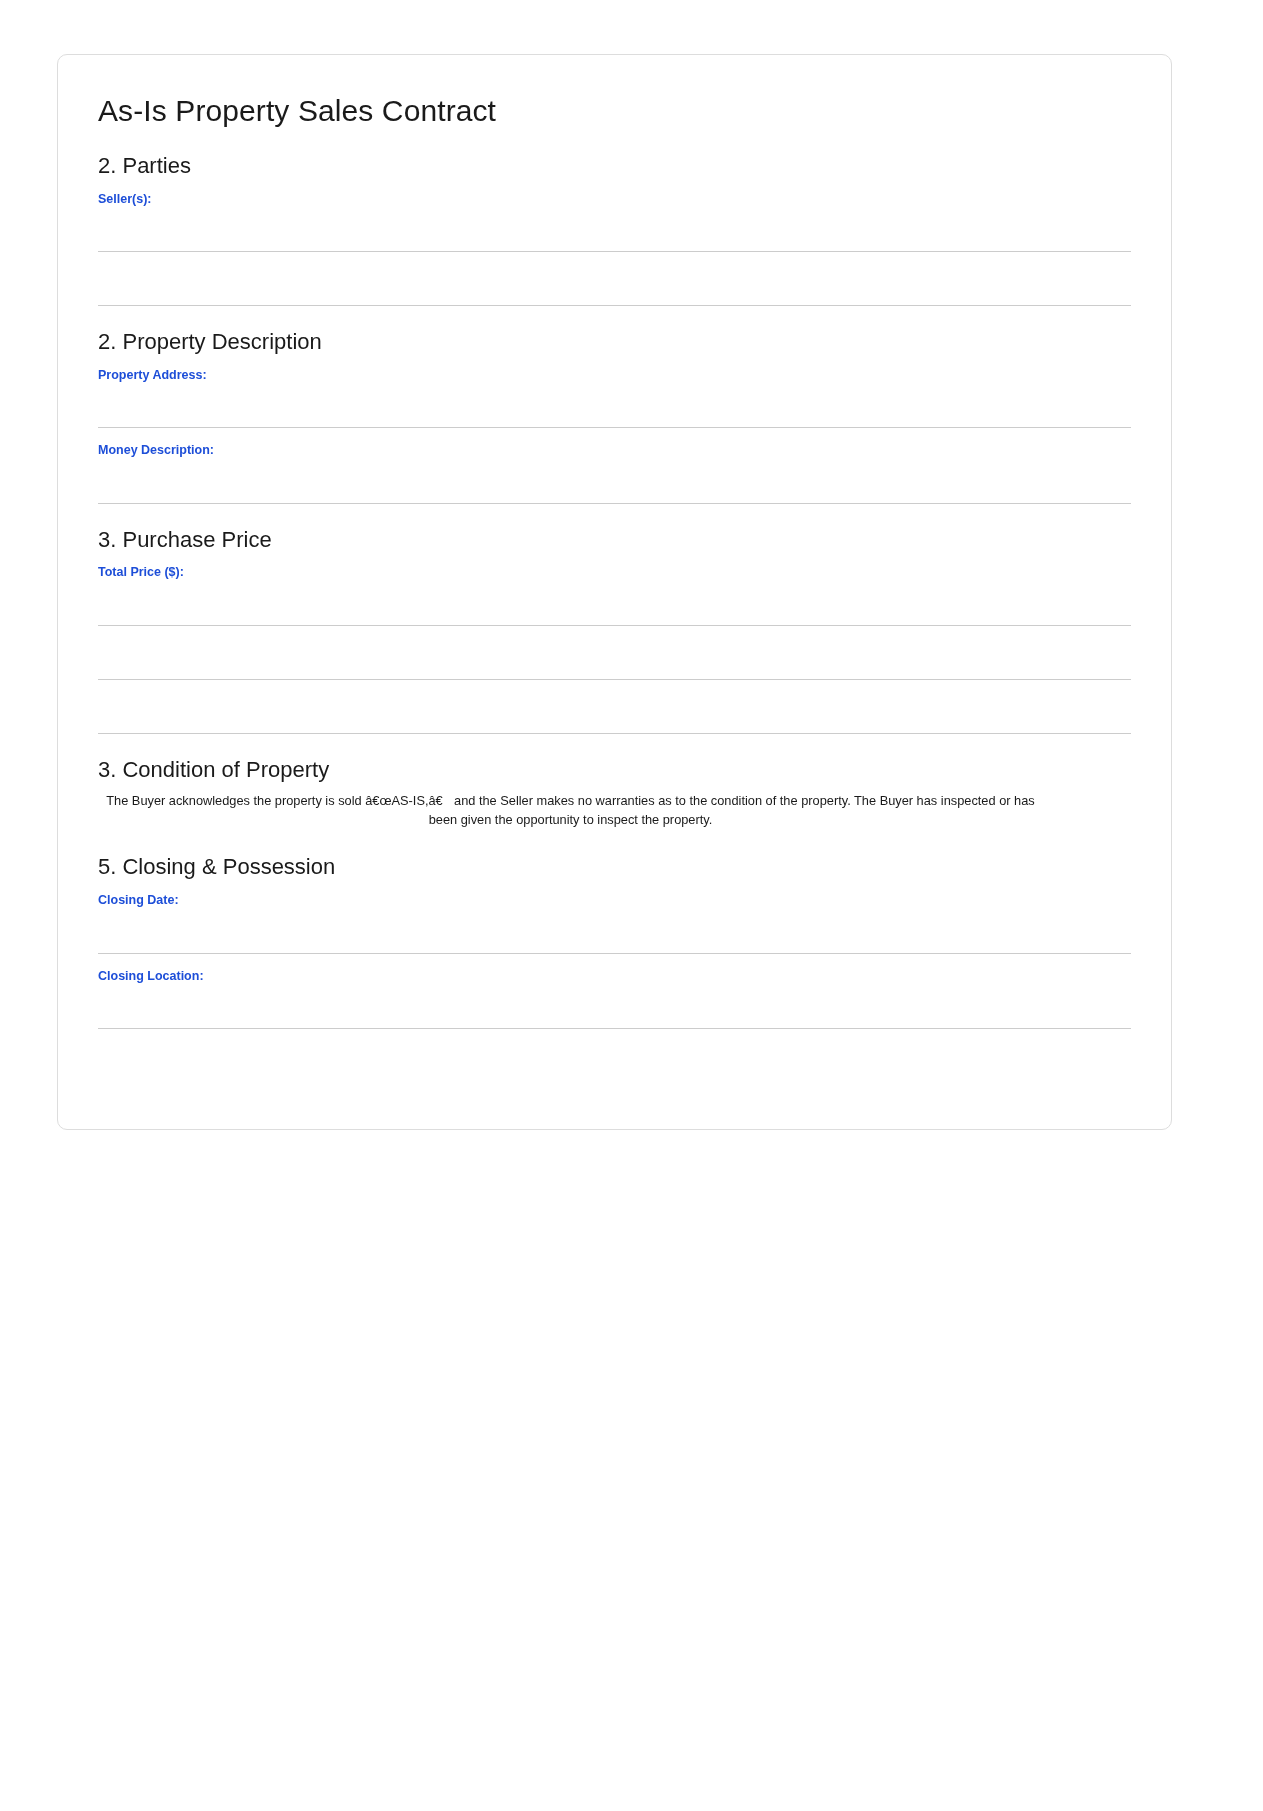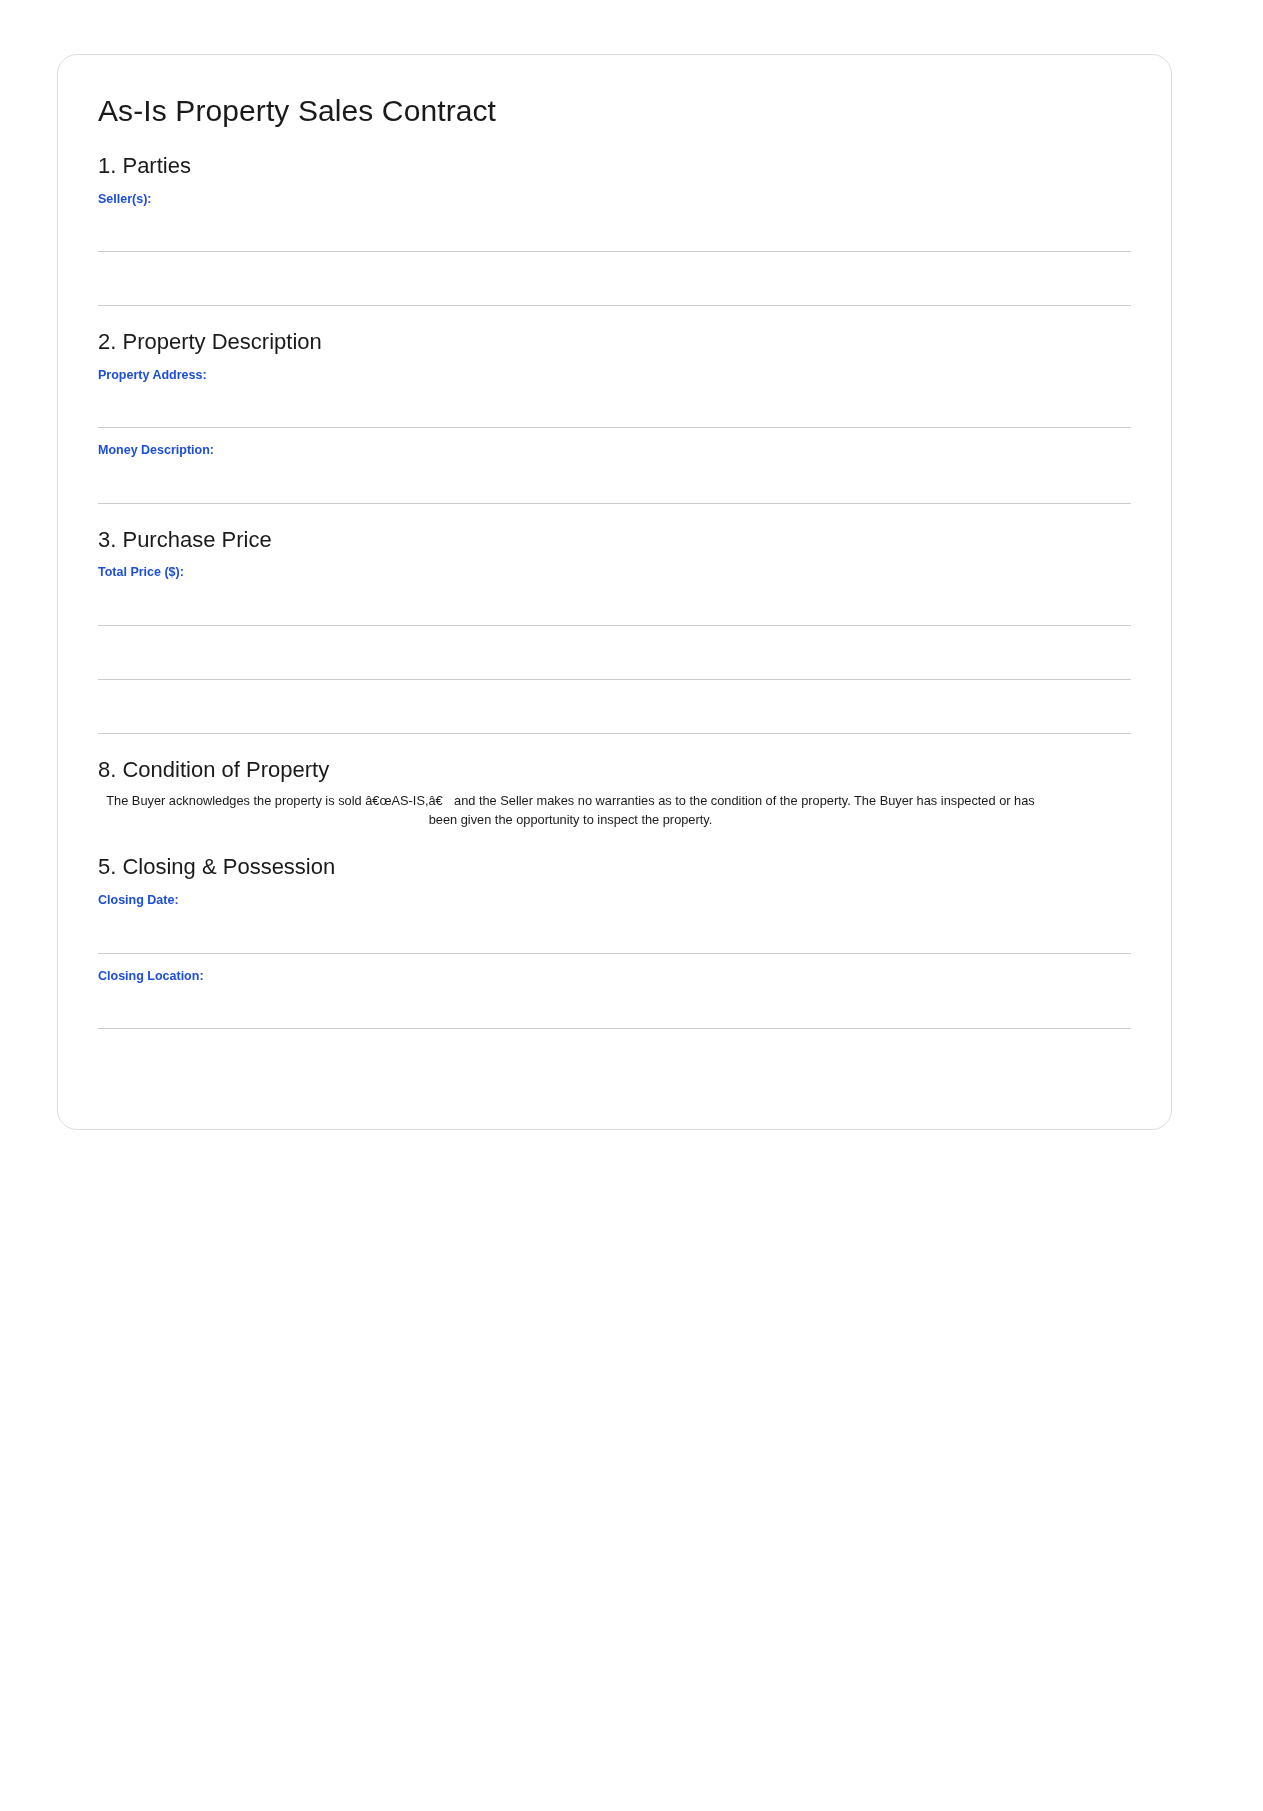--- a/index.html
+++ b/index.html
@@ -20,21 +20,21 @@
   }
 
   .doc-card {
     position: absolute;
     left: 57px;
     top: 54px;
     width: 1115px;
     height: 1076px;
     background: #ffffff;
     border: 1px solid #dddddd;
-    border-radius: 20px;
+    border-radius: 10px;
     box-sizing: border-box;
     overflow: hidden;
   }
 
   .doc-inner {
     padding: 36px 40px 0 40px;
   }
 
   .doc-title {
     font-size: 30px;
@@ -111,21 +111,21 @@
 </head>
 <body>
 
 <div class="page">
   <div class="doc-card">
     <div class="doc-inner">
 
       <h1 class="doc-title">As-Is Property Sales Contract</h1>
 
       <div class="section section-1">
-        <h2 class="section-title">1. Parties</h2>
+        <h2 class="section-title">2. Parties</h2>
 
         <div class="field">
           <label class="field-label">Seller(s):</label>
           <input class="field-line" type="text" value="" style="">
         </div>
 
         <div class="field">
           <input class="field-line" type="text" value="" style="">
         </div>
       </div>
@@ -155,21 +155,21 @@
         <div class="field">
           <input class="field-line" type="text" value="" style="">
         </div>
 
         <div class="field">
           <input class="field-line" type="text" value="" style="">
         </div>
       </div>
 
       <div class="section section-4">
-        <h2 class="section-title">8. Condition of Property</h2>
+        <h2 class="section-title">3. Condition of Property</h2>
         <p class="body-text">The Buyer acknowledges the property is sold â€œAS-IS,â€ and the Seller makes no warranties as to the condition of the property. The Buyer has inspected or has been given the opportunity to inspect the property.</p>
       </div>
 
       <div class="section section-5">
         <h2 class="section-title">5. Closing &amp; Possession</h2>
 
         <div class="field">
           <label class="field-label">Closing Date:</label>
           <input class="field-line" type="text" value="" style="">
         </div>

